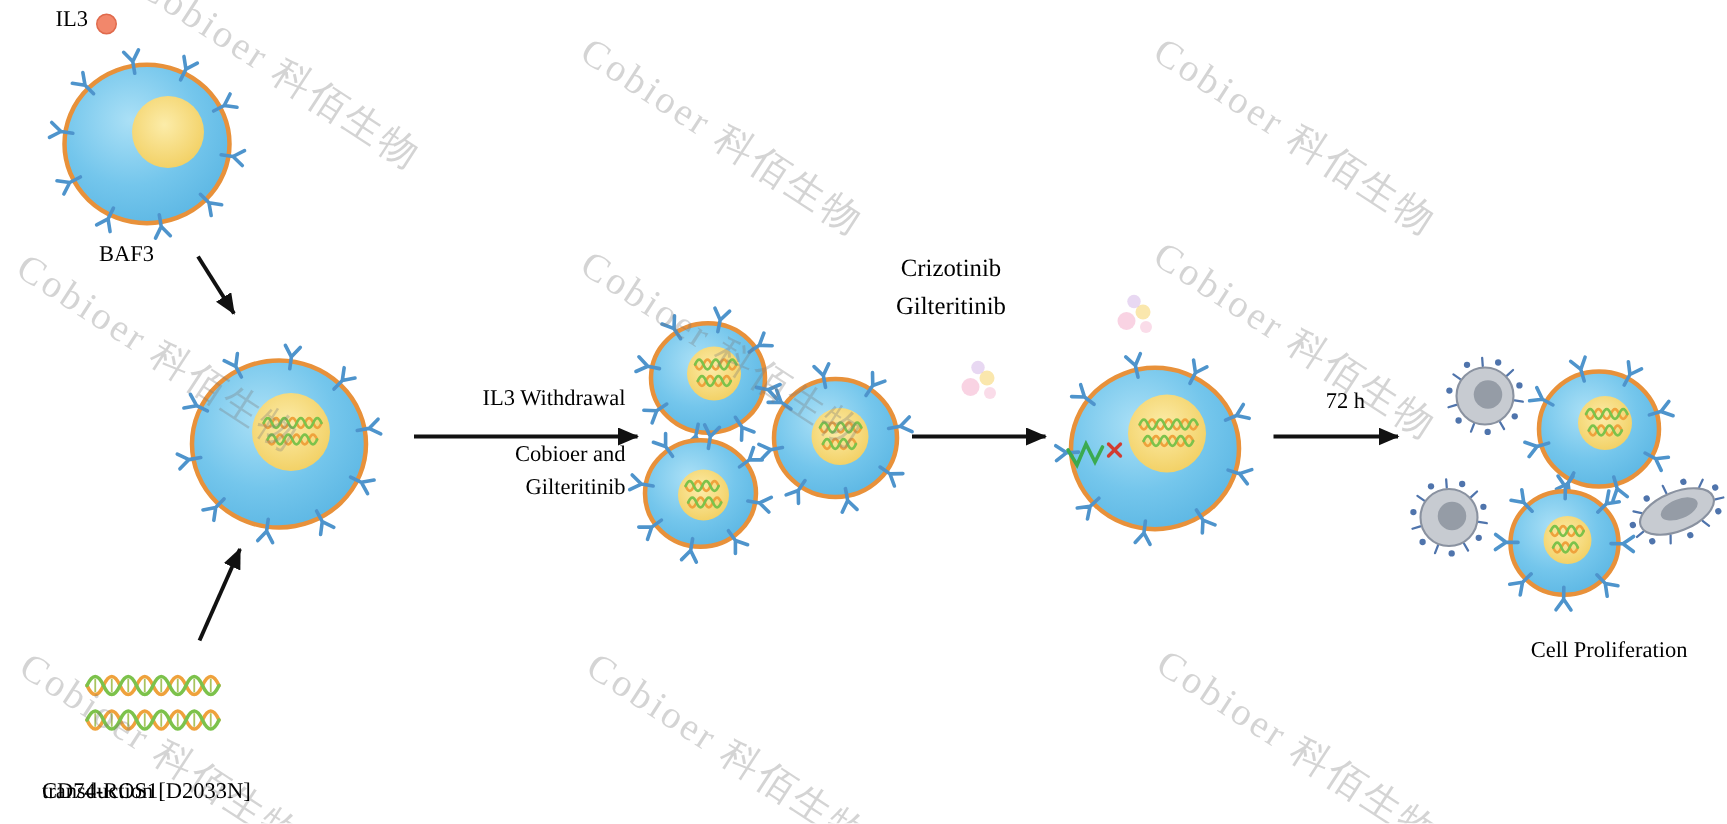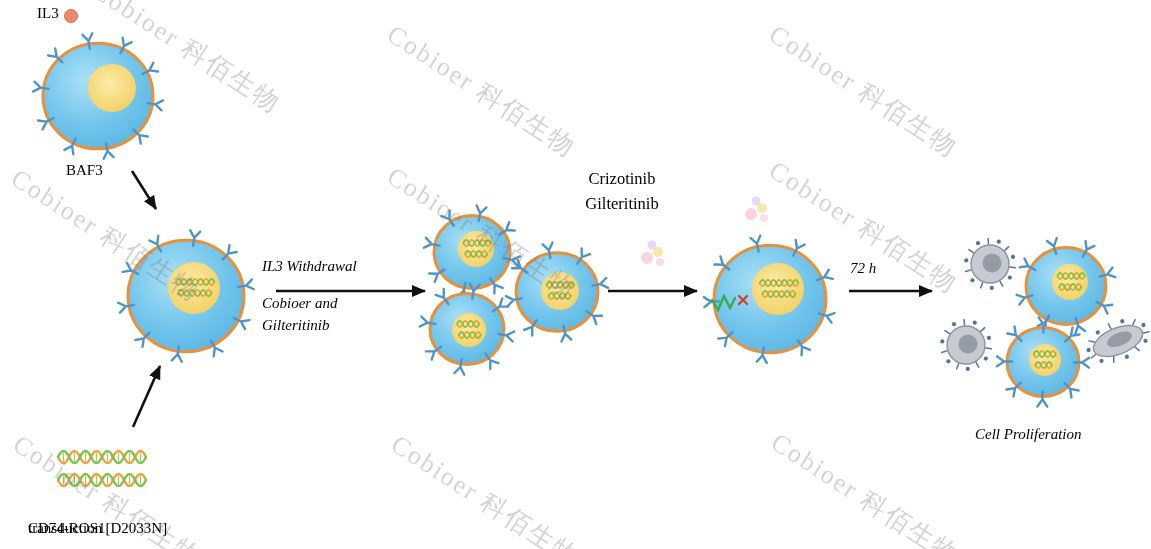--- a/index.html
+++ b/index.html
@@ -1,21 +1,21 @@
 <!DOCTYPE html>
 <html><head>
 <meta charset="utf-8">
 <style>
   html,body{margin:0;padding:0;background:#fff;}
   .stage{position:relative;width:1151px;height:549px;background:#ffffff;overflow:hidden;
          font-family:"Liberation Serif",serif;}
   .stage svg{position:absolute;left:0;top:0;z-index:1;}
   .labels{position:absolute;inset:0;z-index:4;pointer-events:none;}
   .lbl{position:absolute;font-size:15px;color:#000;white-space:nowrap;}
-  .center{text-align:left;font-style:italic;}
+  .center{text-align:right;}
   .drug-list{position:absolute;font-size:16.5px;line-height:25px;color:#000;text-align:center;}
   .wm-layer{position:absolute;inset:0;z-index:3;pointer-events:none;}
   .wm{position:absolute;font-size:26px;letter-spacing:2px;color:rgba(122,122,122,0.32);
       white-space:nowrap;transform:rotate(33deg);transform-origin:0 50%;
       font-family:"Liberation Serif",serif;}
 </style>
 </head>
 <body>
 
 <div class="stage">
@@ -284,21 +284,21 @@
   </div>
 
   <div class="labels">
     <div class="lbl" style="left:37px;top:5px">IL3</div>
     <div class="lbl" style="left:66px;top:162px">BAF3</div>
     <div class="lbl" style="left:28px;top:520px">CD74-ROS1[D2033N]</div>
     <div class="lbl" style="left:28px;top:520px">transduction</div>
     <div class="lbl center" style="left:262px;top:258px;width:155px">IL3 Withdrawal</div>
     <div class="lbl center" style="left:262px;top:295px;width:155px">Cobioer and</div>
     <div class="lbl center" style="left:262px;top:317px;width:155px">Gilteritinib</div>
-    <div class="drug-list" style="left:552px;top:166px;width:140px">
+    <div class="drug-list" style="left:564px;top:166px;width:140px">
       <div>Crizotinib</div>
       <div>Gilteritinib</div>
     </div>
     <div class="lbl center" style="left:850px;top:260px;width:60px">72 h</div>
     <div class="lbl center" style="left:975px;top:426px;width:150px">Cell Proliferation</div>
   </div>
 
 </div>
 
 </body></html>

